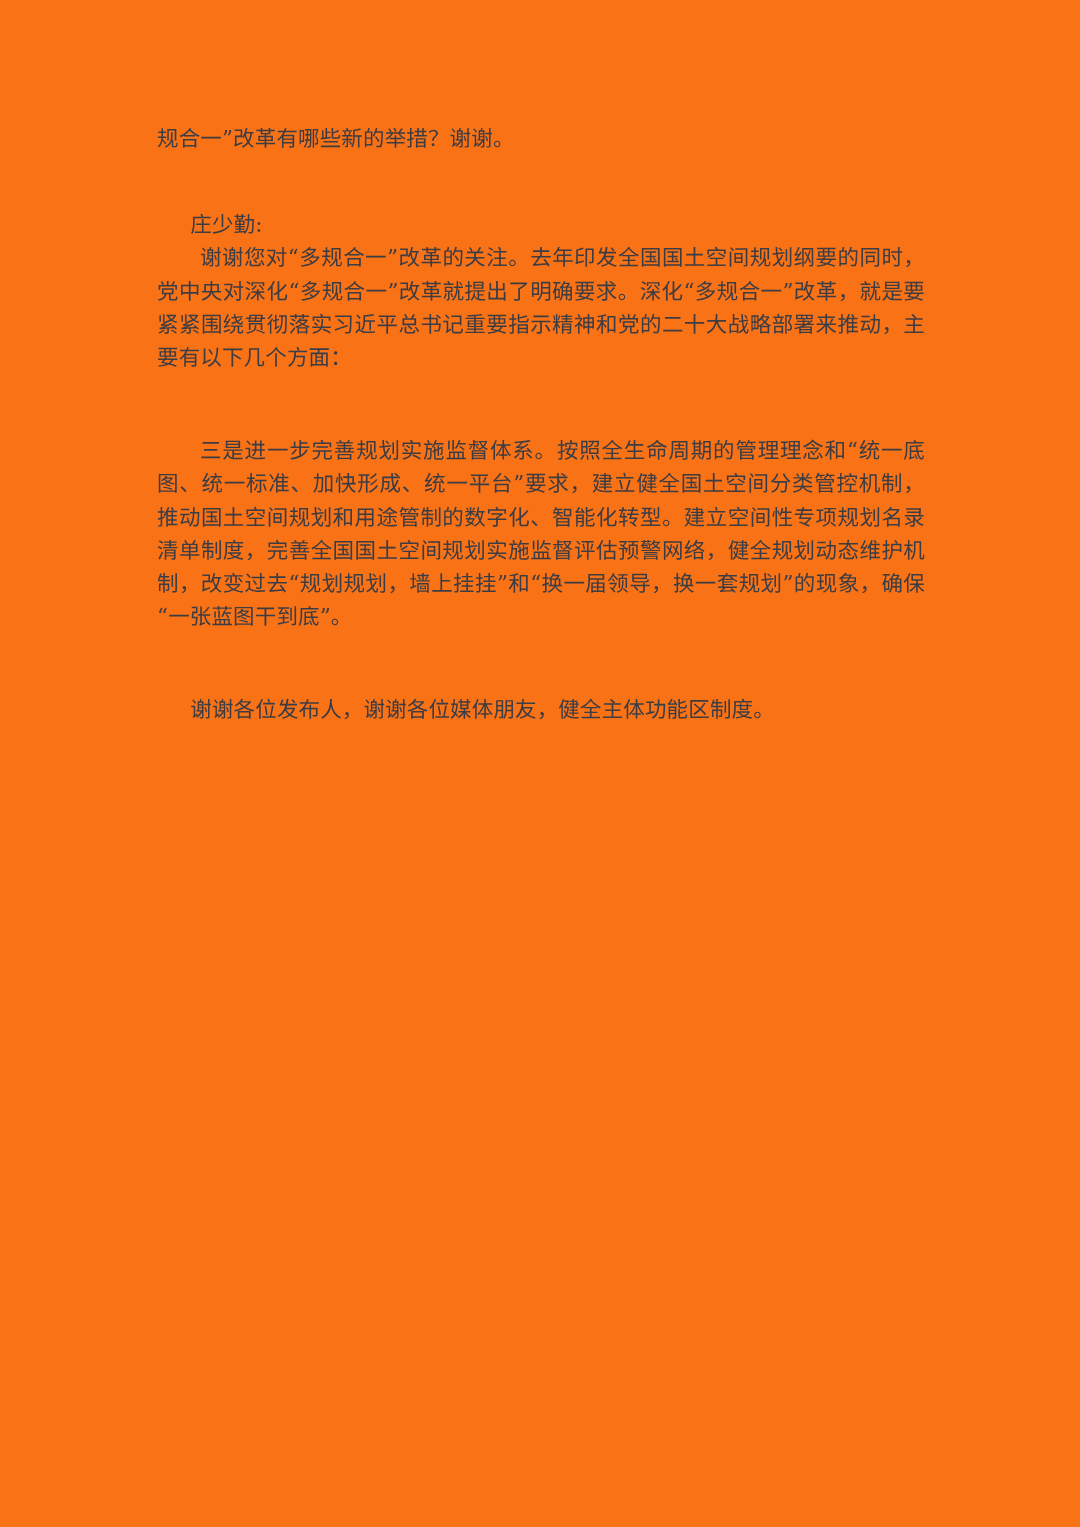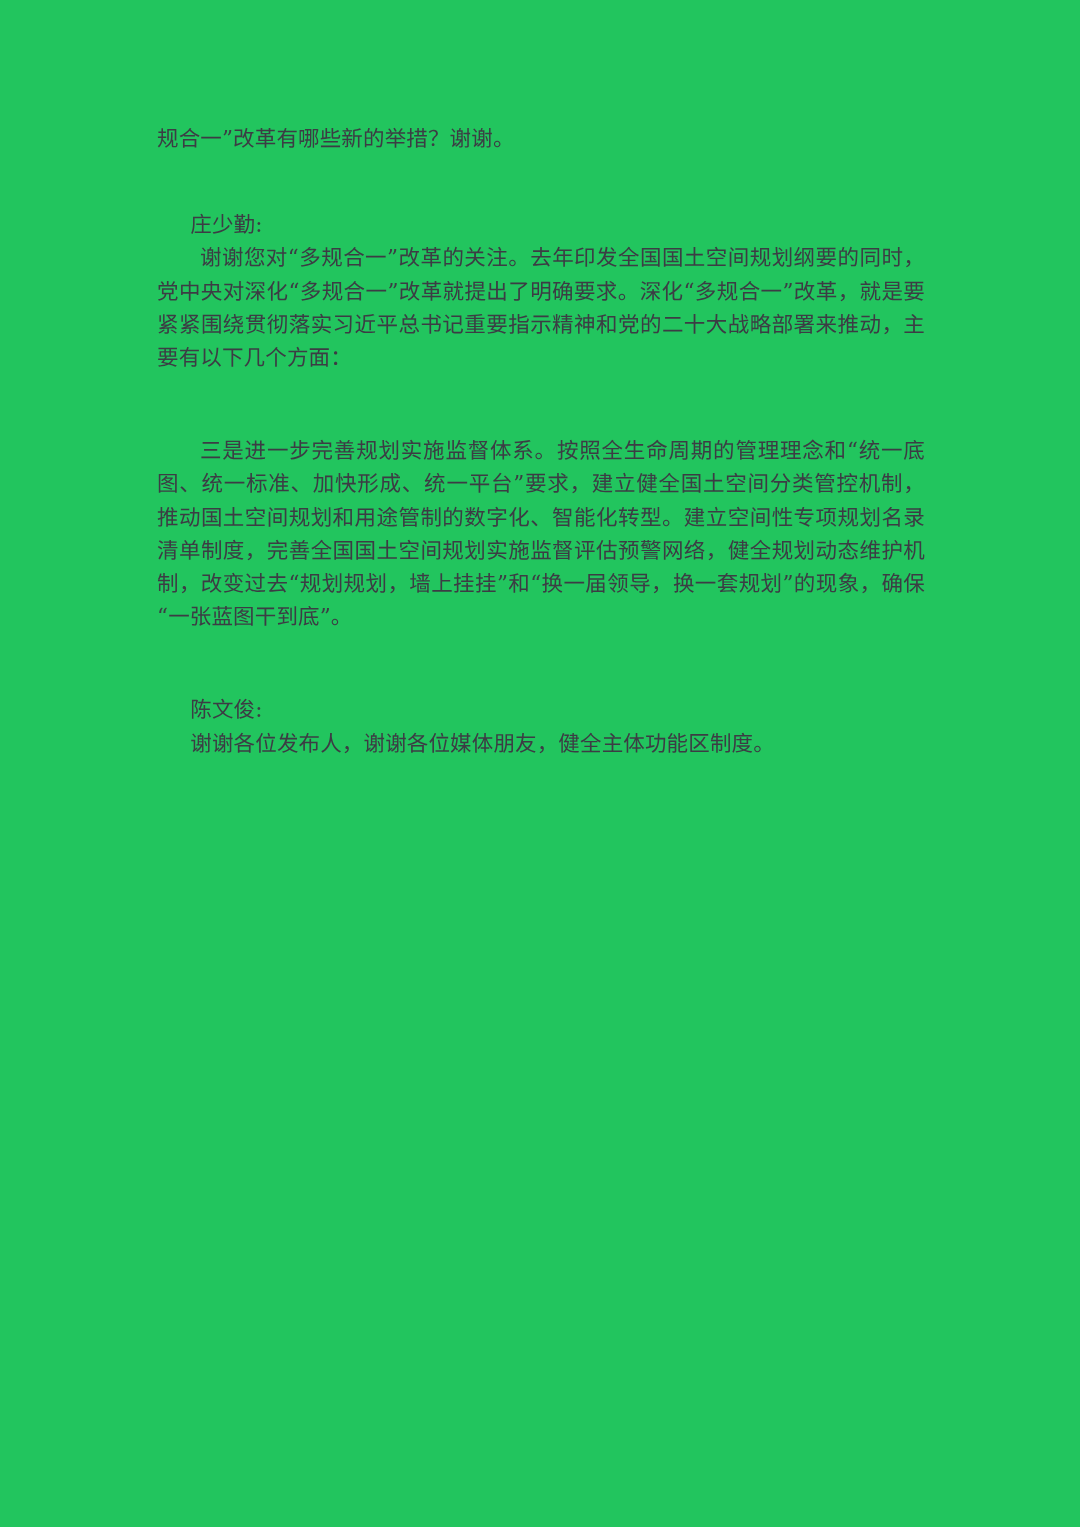--- a/index.html
+++ b/index.html
@@ -12,21 +12,21 @@
     width: 1080px;
     height: 1527px;
     position: relative;
     overflow: hidden;
     font-family: "DejaVu Serif", "Liberation Serif", serif;
   }
 
   .page {
     position: absolute;
     inset: 0;
-    background: #22c55e;
+    background: #f97316;
   }
 
   
   .text-column {
     position: absolute;
     left: 157px;
     top: 122px;
     width: 768px;
   }
 
@@ -88,18 +88,17 @@
     <p class="para indent block">三是进一步完善规划实施监督体系。按照全生命周期的管理理念和“统一底图、统一标准、加快形成、统一平台”要求，建立健全国土空间分类管控机制，推动国土空间规划和用途管制的数字化、智能化转型。建立空间性专项规划名录清单制度，完善全国国土空间规划实施监督评估预警网络，健全规划动态维护机制，改变过去“规划规划，墙上挂挂”和“换一届领导，换一套规划”的现象，确保“一张蓝图干到底”。</p>
 
     <div class="gap-md"></div>
 
 
     <div class="gap-md"></div>
 
 
     <div class="gap-md"></div>
 
-    <p class="para speaker block">陈文俊:</p>
 
     <p class="para speaker block">谢谢各位发布人，谢谢各位媒体朋友，健全主体功能区制度。</p>
 
   </div>
 </div>
 
 </body></html>

